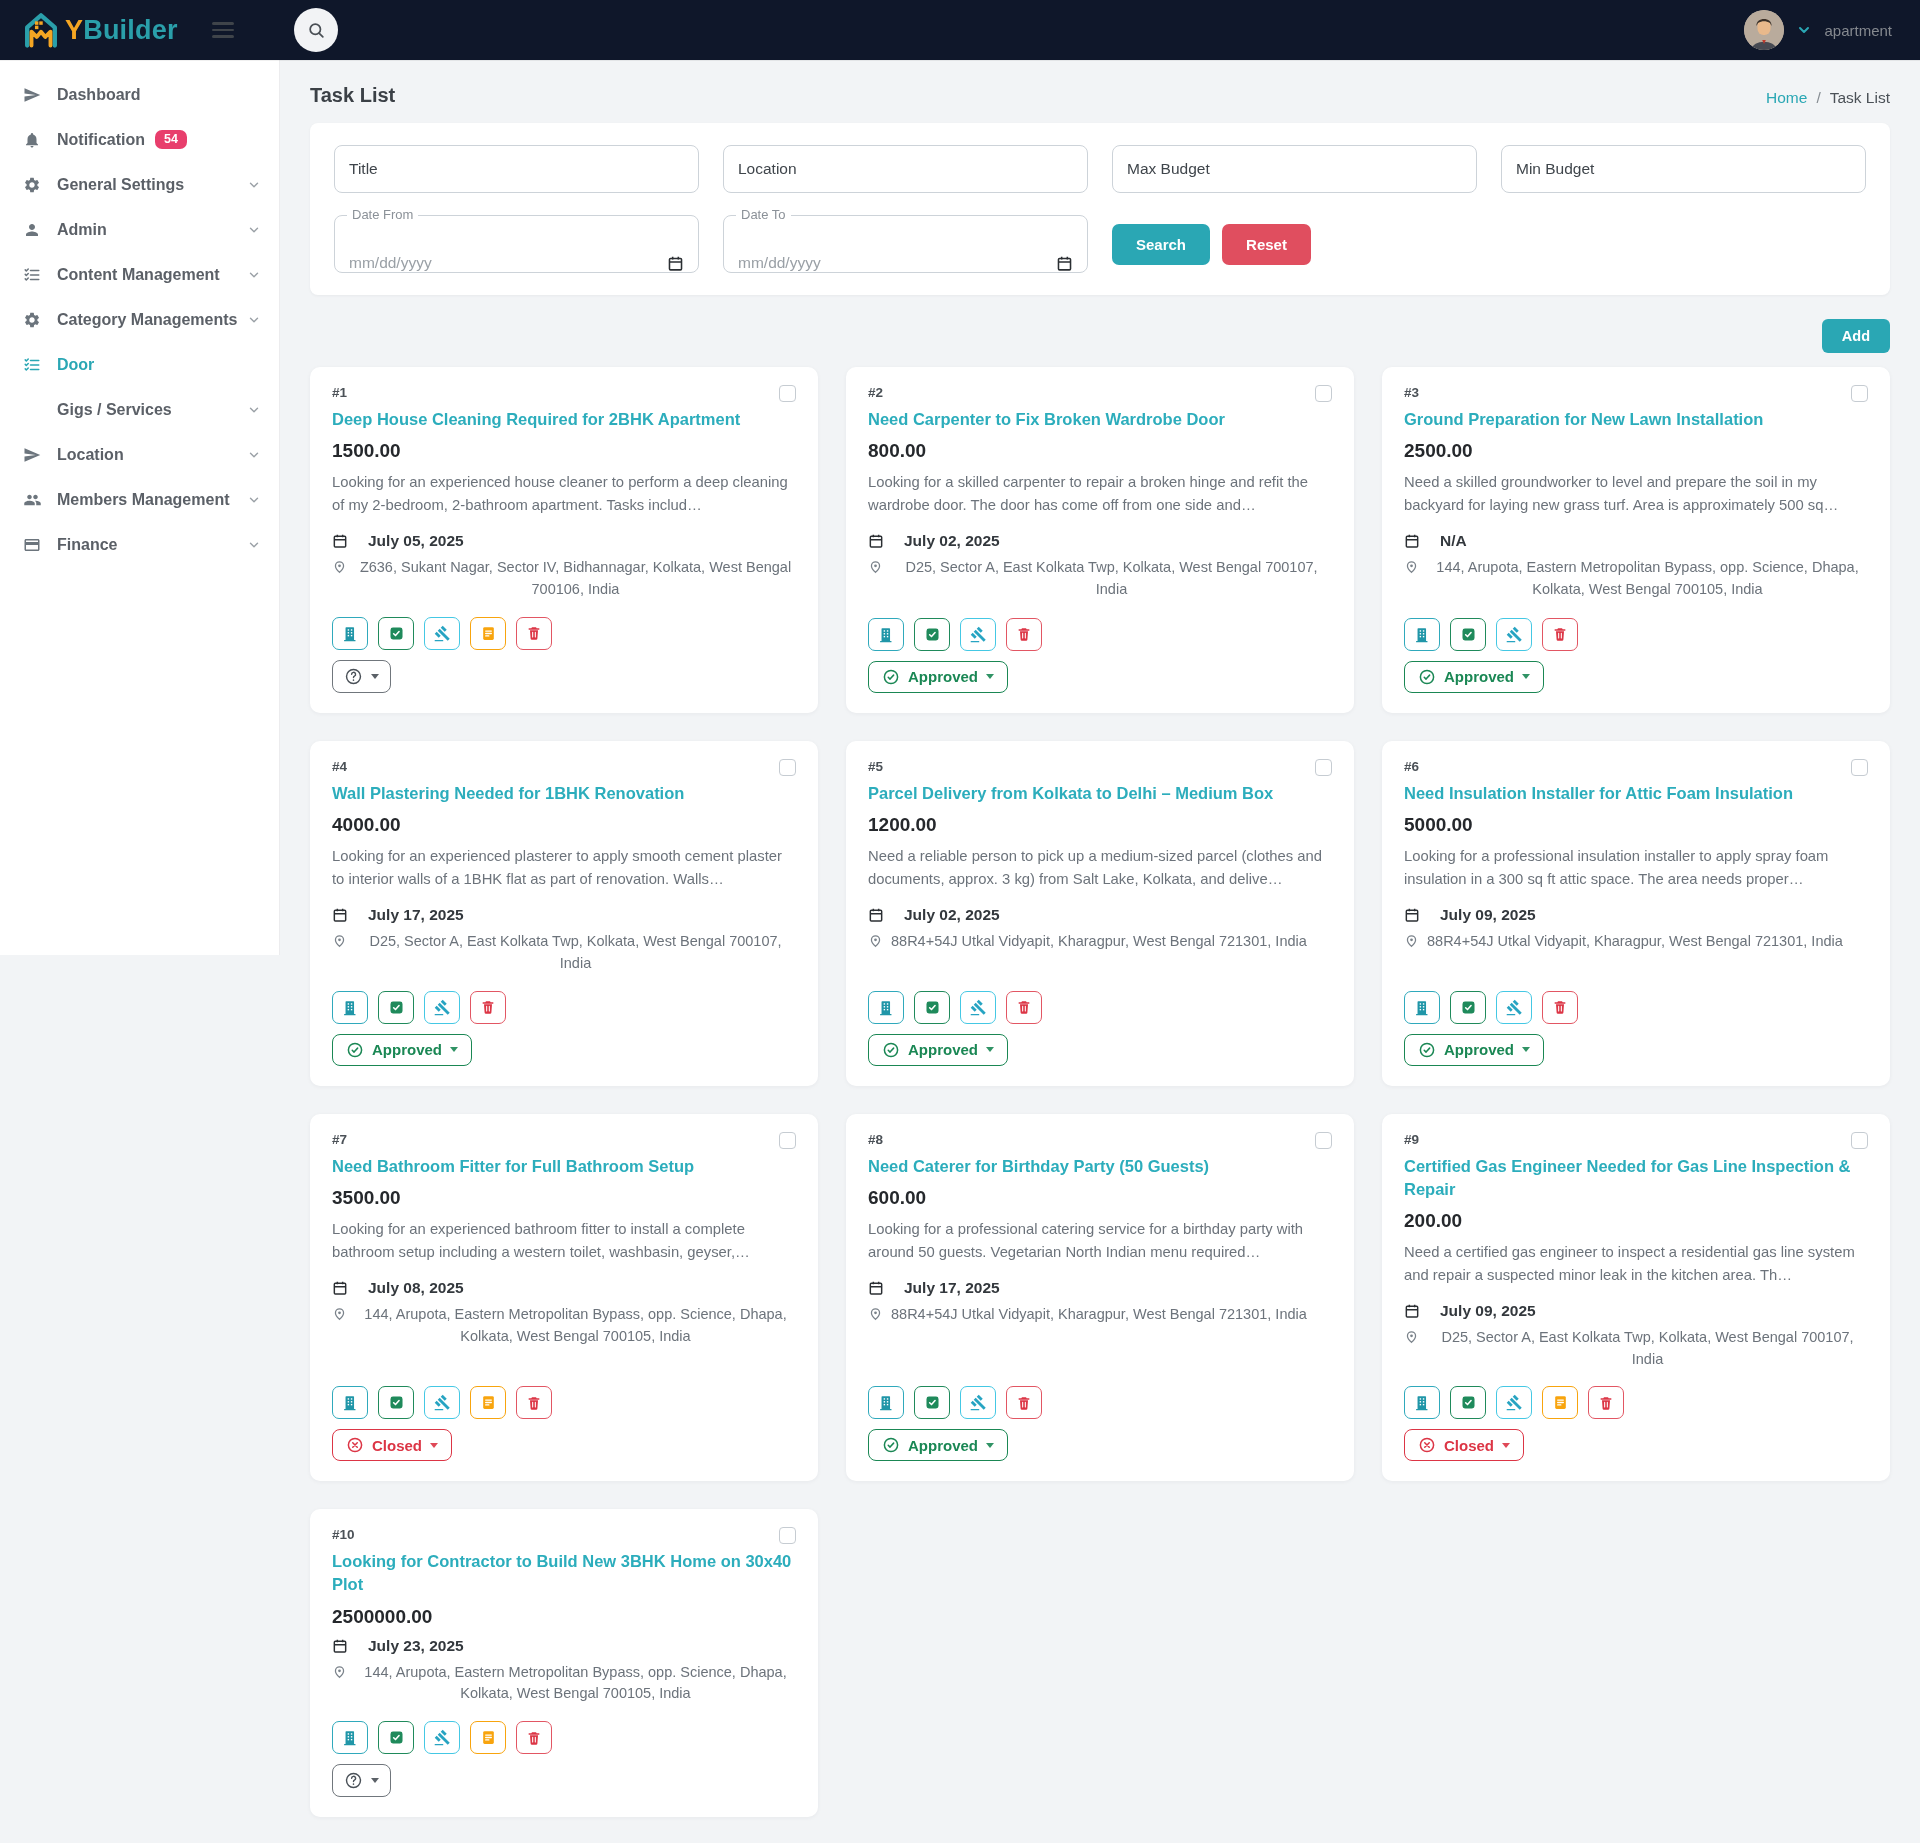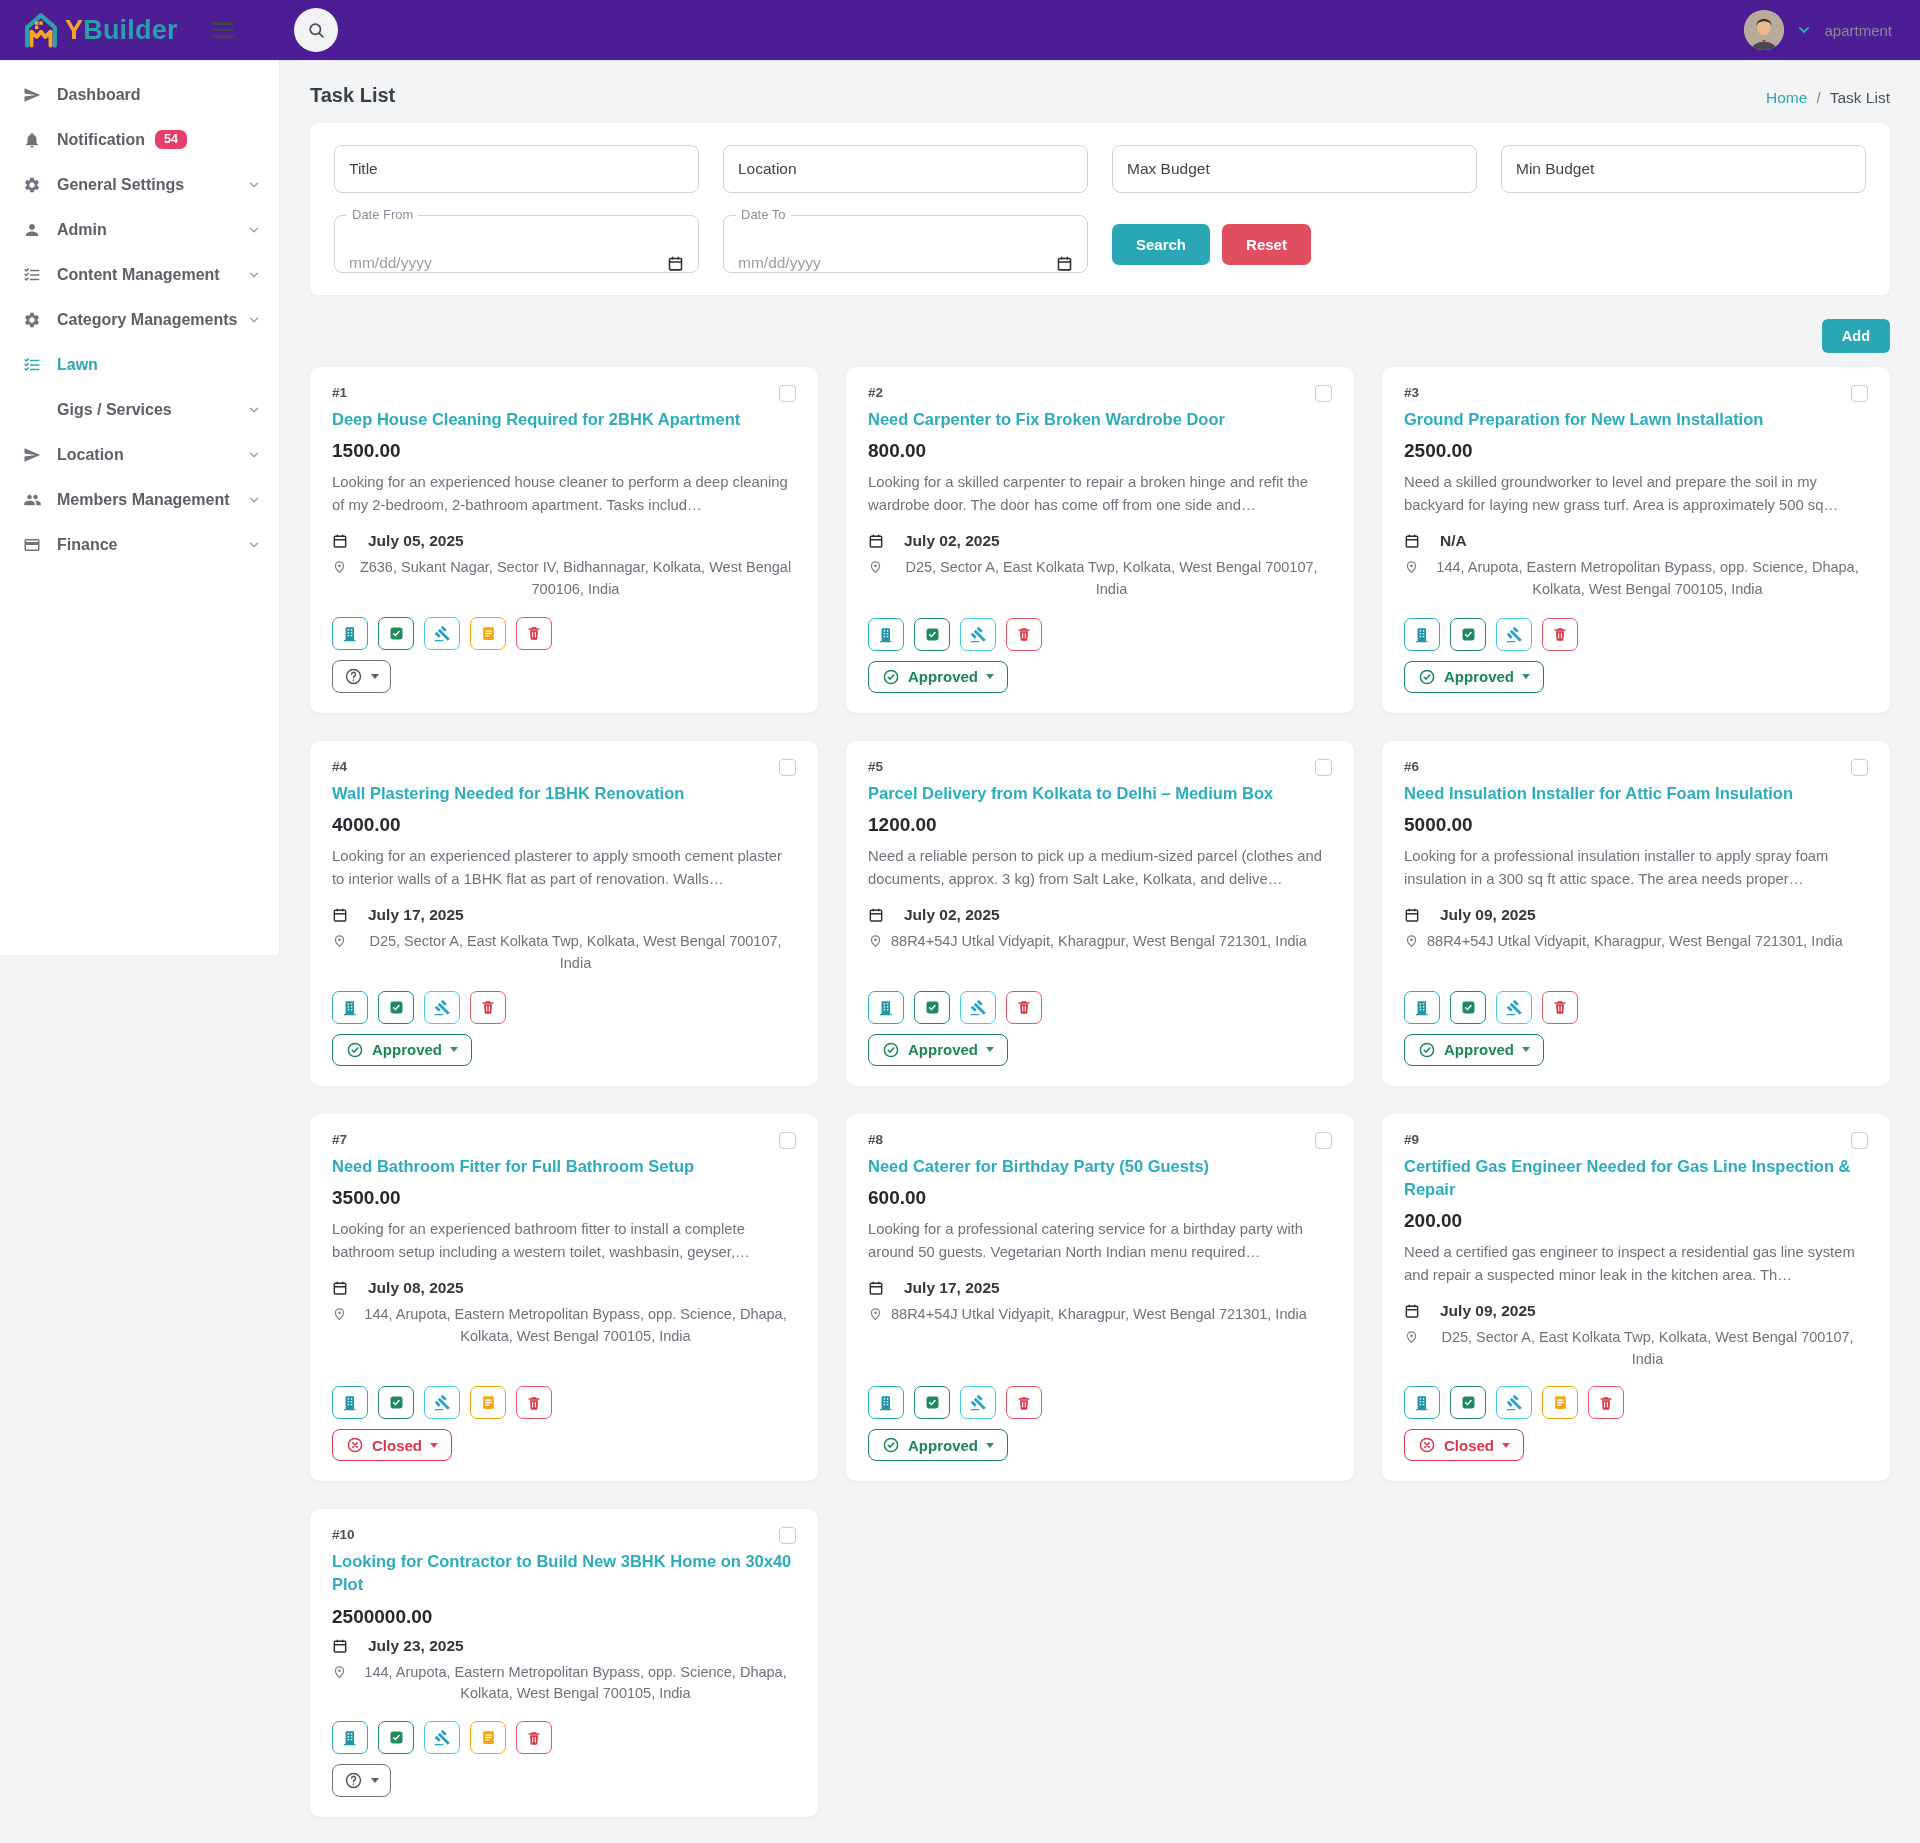--- a/index.html
+++ b/index.html
@@ -5,21 +5,21 @@
   * { margin:0; padding:0; box-sizing:border-box; }
   html,body { width:1920px; height:1843px; overflow:hidden; }
   body {
     font-family:"Liberation Sans","DejaVu Sans",sans-serif;
     background:#f2f4f6; color:#33383d;
   }
   .page { height:100%; display:flex; flex-direction:column; position:relative; }
 
   
   .topbar {
-    height:60px; background:#4c1d95; display:flex; align-items:center;
+    height:60px; background:#0f172a; display:flex; align-items:center;
     padding-right:28px; flex:0 0 auto; position:relative; z-index:3;
     box-shadow:0 1px 0 rgba(0,0,0,0.06);
     text-align:center;
   }
   .brand { width:212px; padding-left:20px; display:flex; align-items:center; gap:3px; cursor:pointer; }
   .brand svg { flex:0 0 auto; }
   .brand-text { font-size:27px; font-weight:800; letter-spacing:.2px; line-height:1; }
   .brand-y { color:#f5a623; }
   .brand-rest { color:#2a9faa; }
   .hamburger { width:40px; height:40px; border:none; background:transparent; display:flex; flex-direction:column; justify-content:center; gap:4px; cursor:pointer; }
@@ -239,21 +239,21 @@
             </svg>
           </span>
         </a>
         <a class="side-item active">
           <span class="s-icon">
             <svg width="18" height="18" viewBox="0 0 24 24" fill="none" stroke="currentColor" stroke-width="2" stroke-linecap="round" stroke-linejoin="round">
               <path d="M10 6h11M10 12h11M10 18h11"></path>
               <path d="M3 5.2l1.4 1.4L7 3.9M3 11.2l1.4 1.4L7 9.9M3 17.2l1.4 1.4L7 15.9"></path>
             </svg>
           </span>
-          <span>Lawn</span>
+          <span>Door</span>
         </a>
         <a class="side-item">
           <span class="s-icon"></span>
           <span>Gigs / Services</span>
           <span class="side-chev">
             <svg width="14" height="14" viewBox="0 0 24 24" fill="none" stroke="currentColor" stroke-width="2.4" stroke-linecap="round" stroke-linejoin="round">
               <path d="M6 9l6 6 6-6"></path>
             </svg>
           </span>
         </a>

